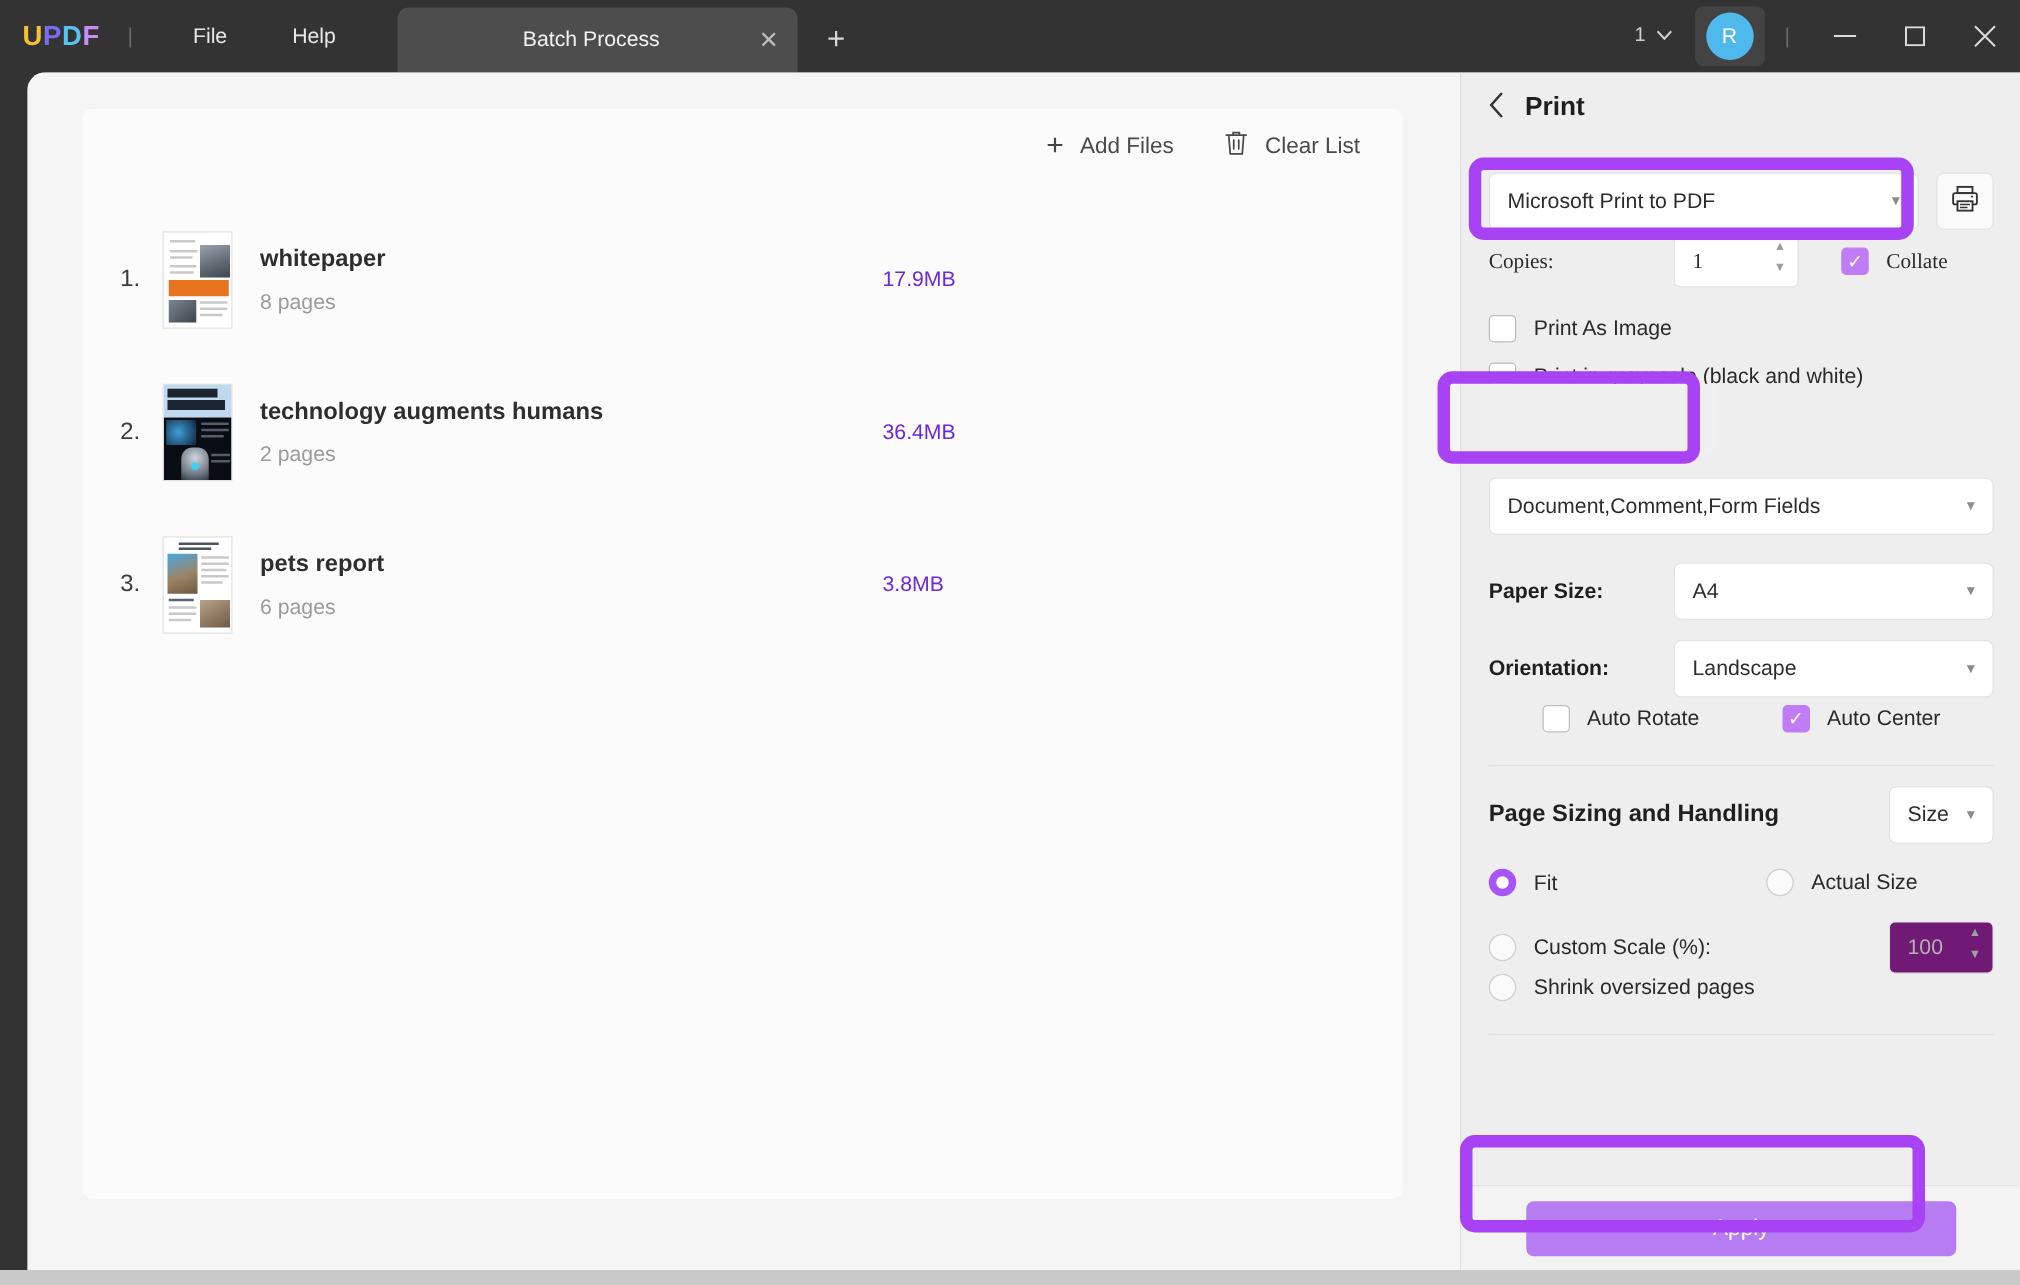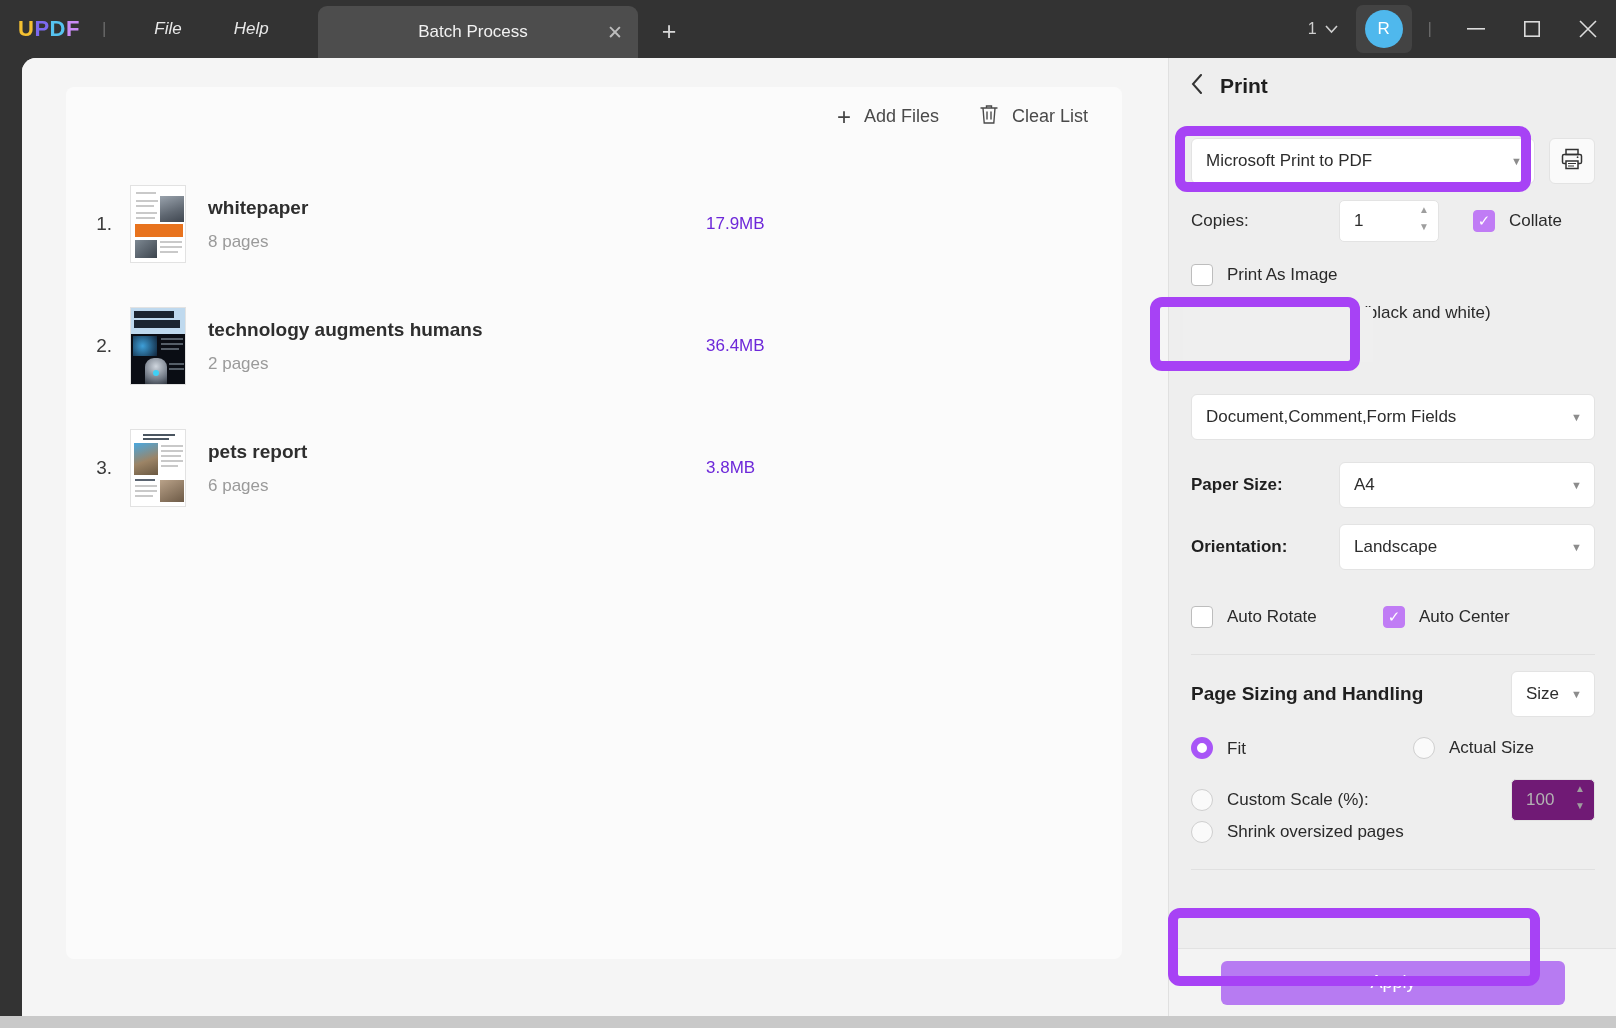--- a/index.html
+++ b/index.html
@@ -22,21 +22,21 @@
     font-size: 22px; font-weight: bold; letter-spacing: .5px;
     display: flex;
   }
   .logo span:nth-child(1) { color: #F5C131; }
   .logo span:nth-child(2) { color: #7C6AF0; }
   .logo span:nth-child(3) { color: #56C3F0; }
   .logo span:nth-child(4) { color: #C98BF5; }
   .vbar { color: #6a6a6a; margin: 0 22px; font-size: 17px; }
   .menu-item {
     color: #e8e8e8; font-size: 17px;
-    padding: 6px 26px; cursor: default; font-style: italic;
+    padding: 6px 26px; cursor: default;
   }
   .tab {
     position: absolute; left: 318px; top: 6px;
     width: 320px; height: 52px;
     background: #4d4d4d;
     border-radius: 9px 9px 0 0;
     display: flex; align-items: center; justify-content: center;
     color: #f2f2f2; font-size: 17px;
   }
   .tab-label { flex: 1; text-align: center; padding-left: 30px; }
@@ -412,21 +412,21 @@
               <rect x="6" y="2.5" width="12" height="5" stroke="#333" stroke-width="1.5" fill="none"></rect>
               <rect x="2.5" y="7.5" width="19" height="9" rx="1.6" stroke="#333" stroke-width="1.5" fill="none"></rect>
               <rect x="6" y="14" width="12" height="7.5" stroke="#333" stroke-width="1.5" fill="#fff"></rect>
               <path d="M8 16.5 H16 M8 19 H14" stroke="#333" stroke-width="1.2"></path>
               <circle cx="17.6" cy="10.2" r="0.9" fill="#333"></circle>
             </svg>
           </span>
         </div>
       </div>
 
-      <div class="row" style="margin-top:16px;">
+      <div class="row" style="margin-top:4px;font-family:Liberation Serif, serif;">
         <span class="lbl" style="width:148px;">Copies:</span>
         <div class="spin">
           <span>1</span>
           <span class="spin-arrows">
             <span>▲</span>
             <span>▼</span>
           </span>
         </div>
         <div class="ckrow" style="margin-left:34px;">
           <span class="chk on">✓</span>
@@ -471,21 +471,21 @@
       </div>
 
       <div class="row" style="margin-top:16px;">
         <span class="lbl-b" style="width:148px;">Orientation:</span>
         <div class="select" style="flex:1;">
           <span>Landscape</span>
           <span class="caret">▼</span>
         </div>
       </div>
 
-      <div class="row" style="margin-top:36px;">
+      <div class="row" style="margin-top:6px;justify-content:center;">
         <div class="ckrow" style="width:192px;">
           <span class="chk"></span>
           <span class="lbl">Auto Rotate</span>
         </div>
         <div class="ckrow">
           <span class="chk on">✓</span>
           <span class="lbl">Auto Center</span>
         </div>
       </div>
 

